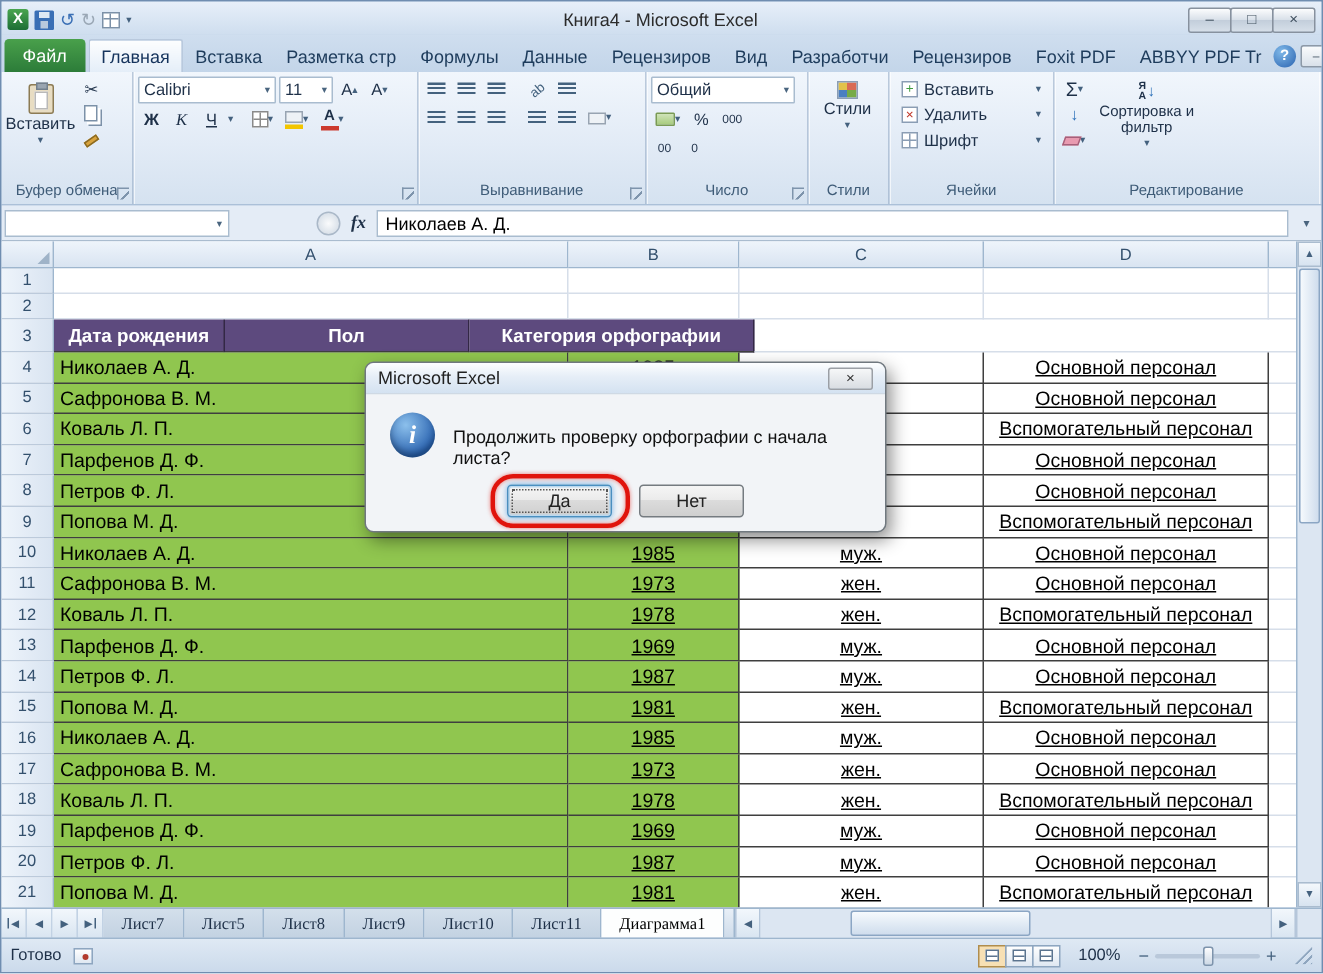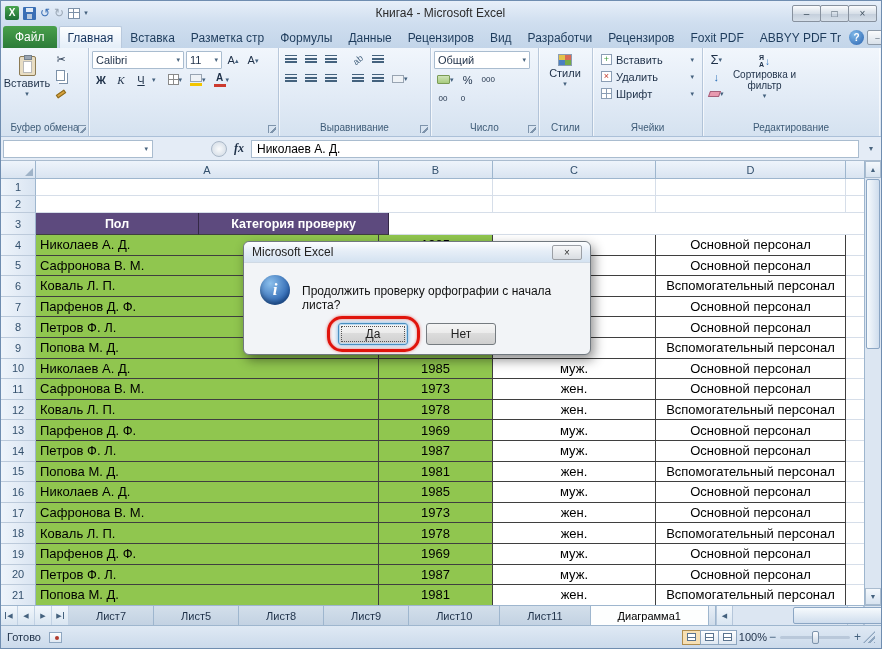--- a/index.html
+++ b/index.html
@@ -136,54 +136,54 @@
   .rh { background:linear-gradient(90deg,#eef4fb,#d9e4f1); border-right:1px solid #9eb6ce; border-bottom:1px solid #bccadb;
         color:#33506d; font-size:11px; display:flex; align-items:center; justify-content:center; }
   .cell { border-right:1px solid #d6dee9; border-bottom:1px solid #d6dee9; font-size:13px; color:#000;
           display:flex; align-items:center; overflow:hidden; white-space:nowrap; }
   .fillcell { flex:1; border-right:none; }
   .thead { background:var(--purple,#5d4a7e); color:#fff; font-weight:bold; font-size:12.5px; justify-content:center;
            border-right:1px solid rgba(0,0,0,.45); border-bottom:1px solid #3f3f3f; }
   .green { background:var(--green,#90c64f); border-right:1px solid #3f3f3f; border-bottom:1px solid #3f3f3f; }
   .tcell { border-right:1px solid #3f3f3f; border-bottom:1px solid #3f3f3f; }
   .name { padding-left:4px; }
-  .center { justify-content:center; }
+  .center { justify-content:center;text-decoration:underline; }
 
   
   .vscroll { width:17px; flex:0 0 17px; background:#dce6f2; border-left:1px solid #9eb6ce; display:flex; flex-direction:column; }
   .sbtn { height:17px; flex:0 0 17px; display:flex; align-items:center; justify-content:center; font-size:7px; color:#44617e;
           background:linear-gradient(#f4f8fc,#d7e3f0); border:1px solid #aabccf; }
   .vthumb { margin:1px; height:170px; border:1px solid #8ba6c4; border-radius:2px;
             background:linear-gradient(90deg,#f6fafd,#cfdded); }
   .vtrack { flex:1; }
 
   
   .sheettabs { height:20px; flex:0 0 20px; background:#d6e2ef; border-top:1px solid #9eb6ce; display:flex; align-items:stretch; }
   .navbtn { width:17px; display:flex; align-items:center; justify-content:center; gap:1px; font-size:7px; color:#44617e;
             border-right:1px solid #c2d2e4; background:linear-gradient(#f2f7fc,#d9e5f1); }
   .navbtn .bar { width:1px; height:7px; background:#44617e; }
   .tabstrip2 { display:flex; align-items:stretch; }
-  .stab { padding:0 27px; display:flex; align-items:center; font-size:11px; color:#1e3048;
-          border-right:1px solid #9eb6ce; background:linear-gradient(#d3dfeb,#c3d2e2); }
+  .stab { padding:0 12px; display:flex; align-items:center; font-size:11px; color:#1e3048;
+          border-right:1px solid #9eb6ce; background:linear-gradient(#d3dfeb,#c3d2e2);font-family:Liberation Serif, serif; }
   .stab.active { background:#fdfefe; color:#000; }
   .tabsplit { width:7px; background:linear-gradient(#e8eff7,#cfdcEA); border-right:1px solid #9eb6ce; }
   .hscroll { flex:1; display:flex; align-items:stretch; }
   .hs-arrow { width:17px; display:flex; align-items:center; justify-content:center; font-size:7px; color:#44617e;
               background:linear-gradient(#f2f7fc,#d9e5f1); border-right:1px solid #b5c6da; border-left:1px solid #b5c6da; }
   .hs-track { flex:1; position:relative; background:#dce6f2; }
   .hs-thumb { position:absolute; left:60px; width:120px; top:1px; bottom:1px; border:1px solid #8ba6c4; border-radius:2px;
               background:linear-gradient(#f6fafd,#cfdded); }
   .sheetcorner { width:17px; background:#dce6f2; border-left:1px solid #b5c6da; }
 
   
   .statusbar { height:23px; flex:0 0 23px; background:linear-gradient(#dfe9f4,#cbdaeb); border-top:1px solid #9eb6ce;
                display:flex; align-items:center; padding:0 6px; gap:8px; font-size:11px; color:#1e3048; }
   .macroico { width:13px; height:11px; border:1px solid #8ea6c0; background:linear-gradient(#fefefe,#dfe8f2); position:relative; }
   .macroico::after { content:""; position:absolute; right:2px; bottom:2px; width:4px; height:4px; border-radius:50%; background:#b23b2e; }
-  .sb-right { margin-left:auto; display:flex; align-items:center; gap:2px; }
+  .sb-right { margin-left:auto; display:flex; align-items:center; gap:12px; }
   .viewbtns { display:flex; }
   .vb { width:19px; height:15px; border:1px solid #8ea6c0; margin-left:-1px; background:linear-gradient(#fefefe,#dfe8f2);
         display:flex; align-items:center; justify-content:center; }
   .vb.active { background:#f7e0b4; border-color:#b08d4e; }
   .vb .g { width:9px; height:8px; border:1px solid #5b748f;
            background: linear-gradient(#5b748f,#5b748f) center/100% 1px no-repeat, #fff; }
   .zoomslider { display:flex; align-items:center; gap:4px; color:#44617e; font-size:12px; }
   .ztrack { width:70px; height:3px; background:#b9c8da; position:relative; border-radius:2px; }
   .ztrack::before { content:""; position:absolute; left:50%; top:-3px; width:1px; height:9px; background:#8da4bd; }
   .zthumb { position:absolute; left:50%; top:-5px; width:7px; height:13px; margin-left:-3px; border:1px solid #7e94ac; border-radius:2px;
@@ -486,22 +486,23 @@
           <div class="grow r-sm">
             <div class="rh">2</div>
             <div class="cell c-a"></div>
             <div class="cell c-b"></div>
             <div class="cell c-c"></div>
             <div class="cell c-d"></div>
             <div class="cell fillcell"></div>
           </div>
           <div class="grow r-hdr">
             <div class="rh">3</div>
+            <div class="cell thead c-b">Дата рождения</div>
             <div class="cell thead c-c">Пол</div>
-            <div class="cell thead c-d">Категория проверку</div>
+            <div class="cell thead c-d">Категория орфографии</div>
             <div class="cell fillcell"></div>
           </div>
           <div class="grow r-data">
             <div class="rh">4</div>
             <div class="cell green name c-a">Николаев А. Д.</div>
             <div class="cell green center c-b">1985</div>
             <div class="cell tcell center c-c">муж.</div>
             <div class="cell tcell center c-d">Основной персонал</div>
             <div class="cell fillcell"></div>
           </div>

